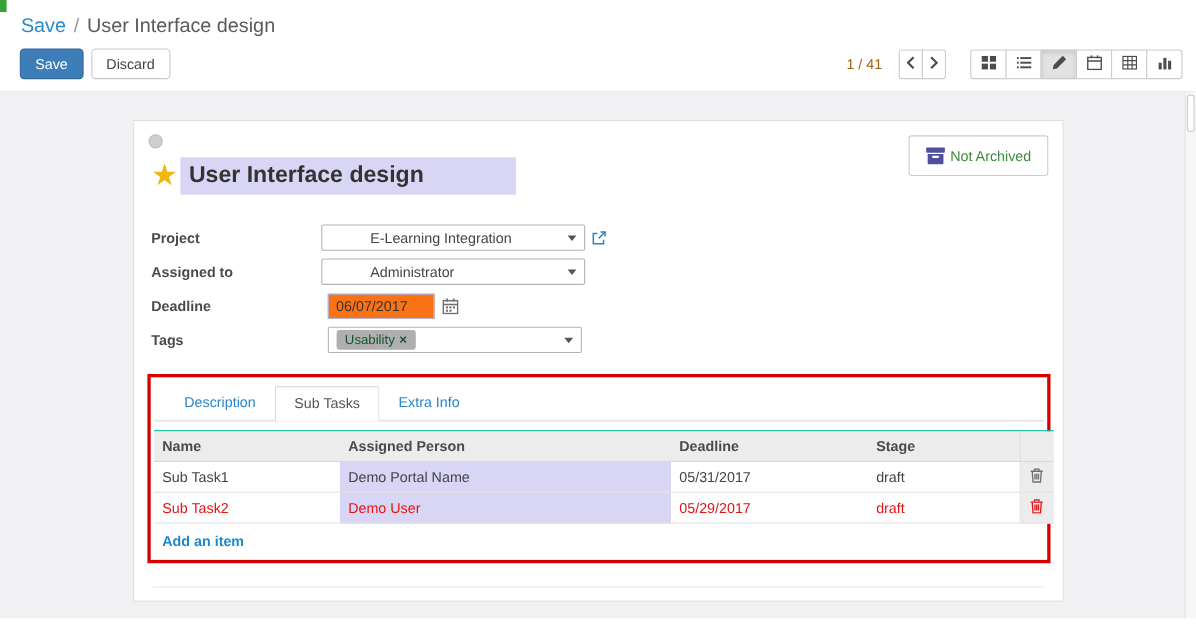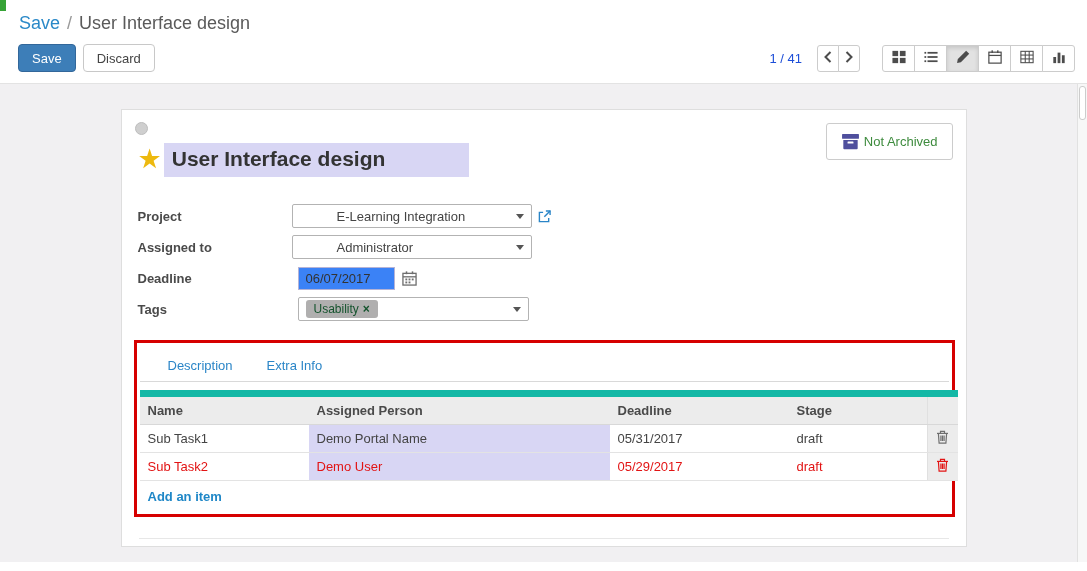--- a/index.html
+++ b/index.html
@@ -19,21 +19,21 @@
   .breadcrumb .root { color: #2a89c8; cursor: pointer; }
   .breadcrumb .sep { margin: 0 7px; color: #999; }
   .breadcrumb .current { color: #5a5a5a; }
 
   .control-bar { display: flex; align-items: center; padding: 10px 12px 11px 18px; border-bottom: 1px solid #e3e3e3; }
   .left-buttons { display: flex; gap: 7px; }
   .btn { font-family: inherit; font-size: 13px; height: 28px; padding: 0 13px; border-radius: 4px; border: 1px solid #c8c8c8; background: #fff; color: #444; display: inline-flex; align-items: center; cursor: pointer; }
   .btn-primary { background: #3d7eb8; border-color: #32679a; color: #fff; }
 
   .right-controls { margin-left: auto; display: flex; align-items: center; }
-  .pager-text { color: #1d4ed8; font-size: 13px; margin-right: 15px; }
+  .pager-text { color: #a16207; font-size: 13px; margin-right: 15px; }
   .btn-group { display: flex; }
   .icon-btn { width: 33px; height: 27px; border: 1px solid #ccc; background: #fff; display: flex; align-items: center; justify-content: center; color: #4c4c4c; margin-left: -1px; cursor: pointer; }
   .btn-group .icon-btn:first-child { border-radius: 3px 0 0 3px; margin-left: 0; }
   .btn-group .icon-btn:last-child { border-radius: 0 3px 3px 0; }
   .nav-group { margin-right: 22px; }
   .nav-group .icon-btn { width: 22px; }
   .icon-btn.active { background: #e2e2e2; box-shadow: inset 0 2px 4px rgba(0,0,0,0.13); }
 
   
   .content { position: relative; height: 478px; background: #f1f0f2; }
@@ -56,34 +56,34 @@
   .fields { display: flex; margin-top: 27px; flex-direction: column; }
   .fcol-left { width: 436px; }
   .fcol-right { flex: 1; }
   .frow { display: flex; align-items: center; height: 24px; margin-bottom: 7px; }
   .flabel { font-weight: bold; color: #4a4a4a; width: 154px; font-size: 13px; }
   .fcol-right .flabel { width: 160px; }
   .select-box { position: relative; border: 1px solid #b3b3b3; border-radius: 2px; height: 24px; display: flex; align-items: center; padding: 0 20px 0 7px; background: #fff; font-size: 13px; color: #444; cursor: pointer; }
   .select-box::after { content: ""; position: absolute; right: 7px; top: 9px; border-left: 4px solid transparent; border-right: 4px solid transparent; border-top: 5px solid #555; }
   .project-select, .assigned-select { width: 240px; padding-left: 44px; }
   .external-link-icon { color: #2a85c7; margin-left: 6px; display: flex; cursor: pointer; }
-  .date-input { width: 97px; height: 23px; background: #3b82f6; border: 1px solid #b5b3d6; display: flex; align-items: center; padding: 0 7px; color: #333; cursor: text; }
+  .date-input { width: 97px; height: 23px; background: #f97316; border: 1px solid #b5b3d6; display: flex; align-items: center; padding: 0 7px; color: #333; cursor: text; }
   .calendar-icon { color: #6e6e6e; margin-left: 7px; display: flex; cursor: pointer; }
   .tags-select { width: 231px; }
   .tag-pill { background: #b0afaf; color: #14532d; border-radius: 3px; padding: 2px 8px; font-size: 12px; display: inline-flex; gap: 4px; align-items: center; }
   .tag-remove { cursor: pointer; font-weight: bold; }
 
   
   .annotation-box { border: 3px solid #d60000; margin: 12px -5px 8px -4px; padding: 8px 3px 0 3px; }
   .tabs { display: flex; border-bottom: 1px solid #d9d9d9; padding-left: 11px; }
   .tab { padding: 7px 17px 8px; font-size: 13px; color: #2a85c7; cursor: pointer; }
   .tab.active { color: #555; border: 1px solid #d9d9d9; border-bottom: 1px solid #fff; margin-bottom: -1px; background: #fff; border-radius: 2px 2px 0 0; }
 
   .subtable { width: 100%; border-collapse: collapse; margin-top: 8px; font-size: 13px; table-layout: fixed; }
-  .subtable th { background: #ececec; text-align: left; font-weight: bold; color: #4a4a4a; padding: 6px 8px; border-top: 7px solid #14b8a6; border-bottom: 1px solid #d8d8d8; cursor: pointer; }
+  .subtable th { background: #ececec; text-align: left; font-weight: bold; color: #4a4a4a; padding: 6px 8px; border-top: 1px solid #14b8a6; border-bottom: 1px solid #d8d8d8; cursor: pointer; }
   .subtable td { padding: 5px 8px; border-bottom: 1px solid #e3e3e3; color: #444; cursor: text; height: 26px; }
   .cell-assigned { background: #d8d6f4; }
   tr.alert td { color: #e21414; }
   .col-trash { background: #ececec; text-align: center; padding: 4px 2px; border-left: 1px solid #e0e0e0; }
   .trash-btn { color: #6f6f6f; background: none; border: none; cursor: pointer; display: inline-flex; }
   tr.alert .trash-btn { color: #e21414; }
   .add-item { padding: 8px 8px 10px; color: #1f87c7; font-weight: bold; font-size: 13px; cursor: pointer; }
 
   
   .empty-lines { margin: 21px 1px 0; }
@@ -266,20 +266,21 @@
               <span class="tag-remove">×</span>
             </span>
           </div>
         </div>
       </div>
     </div>
 
     <div class="annotation-box">
       <div class="tabs">
         <div class="tab">Description</div>
+        <div class="tab active">Sub Tasks</div>
         <div class="tab">Extra Info</div>
       </div>
 
       <table class="subtable">
         <colgroup>
           <col style="width:169px">
             <col style="width:301px">
             <col style="width:179px">
             <col style="width:139px">
             <col style="width:30px">

